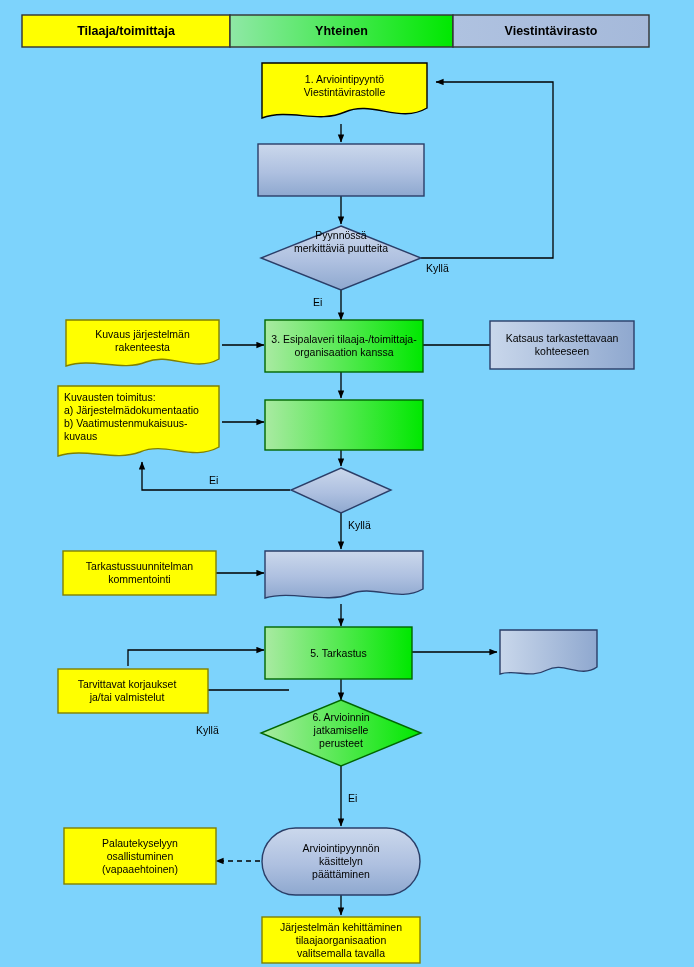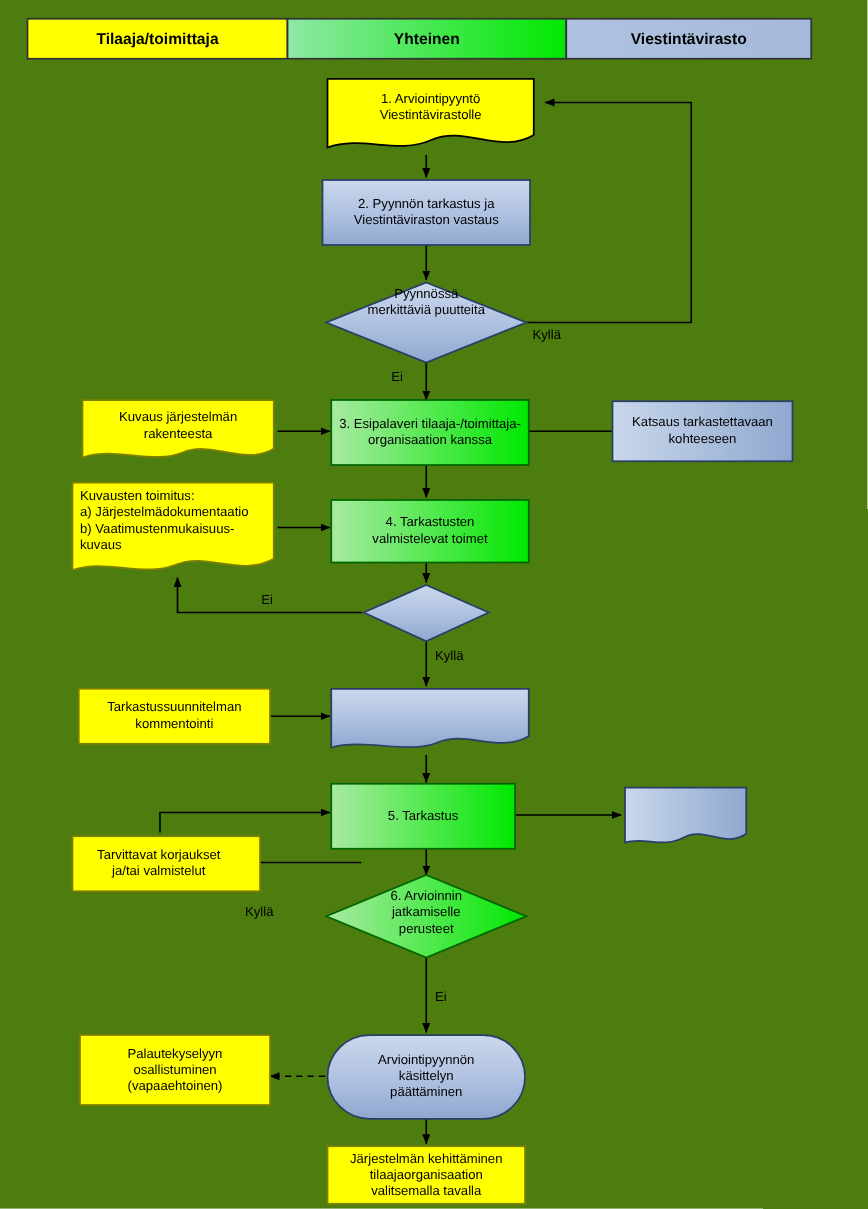--- a/index.html
+++ b/index.html
@@ -7,21 +7,21 @@
     padding: 0;
     background: #ffffff;
   }
   body {
     font-family: "Liberation Sans", sans-serif;
   }
   #canvas {
     position: relative;
     width: 694px;
     height: 967px;
-    background: #4d7c0f;
+    background: #7dd3fc;
     overflow: hidden;
   }
   svg.layer {
     position: absolute;
     left: 0;
     top: 0;
     width: 694px;
     height: 967px;
   }
   .node-label {
@@ -182,42 +182,38 @@
     <rect x="262" y="917" width="158" height="46" fill="#FFFF00" stroke="#808000" stroke-width="1.4"></rect>
   </svg>
 
   <div class="hdr-label" style="left:22px;  top:15px;  width:208px; height:32px;">Tilaaja/toimittaja</div>
   <div class="hdr-label" style="left:230px; top:15px;  width:223px; height:32px;">Yhteinen</div>
   <div class="hdr-label" style="left:453px; top:15px;  width:196px; height:32px;">Viestintävirasto</div>
 
   <div class="node-label" style="left:262px; top:63px; width:165px; height:46px;">1. Arviointipyyntö
 Viestintävirastolle</div>
 
-  <div class="node-label" style="left:258px; top:144px; width:166px; height:52px;">2. Pyynnön tarkastus ja
-Viestintäviraston vastaus</div>
 
   <div class="node-label" style="left:271px; top:216px; width:140px; height:52px;">Pyynnössä
 merkittäviä puutteita</div>
 
   <div class="node-label" style="left:66px; top:320px; width:153px; height:42px;">Kuvaus järjestelmän
 rakenteesta</div>
 
   <div class="node-label" style="left:265px; top:320px; width:158px; height:52px;border-radius:23px;">3. Esipalaveri tilaaja-/toimittaja-
 organisaation kanssa</div>
 
   <div class="node-label" style="left:490px; top:321px; width:144px; height:48px;">Katsaus tarkastettavaan
 kohteeseen</div>
 
   <div class="node-label left-align" style="left:64px; top:388px; width:152px; height:60px; text-align:left; justify-content:flex-start; align-items:flex-start; padding-top:3px;">Kuvausten toimitus:
 a) Järjestelmädokumentaatio
 b) Vaatimustenmukaisuus-
      kuvaus</div>
 
-  <div class="node-label" style="left:265px; top:400px; width:158px; height:50px;">4. Tarkastusten
-valmistelevat toimet</div>
 
 
   <div class="node-label" style="left:63px; top:551px; width:153px; height:44px;">Tarkastussuunnitelman
 kommentointi</div>
 
 
   <div class="node-label" style="left:265px; top:627px; width:147px; height:52px;">5. Tarkastus</div>
 
 
   <div class="node-label" style="left:58px; top:669px; width:138px; height:44px;">Tarvittavat korjaukset

